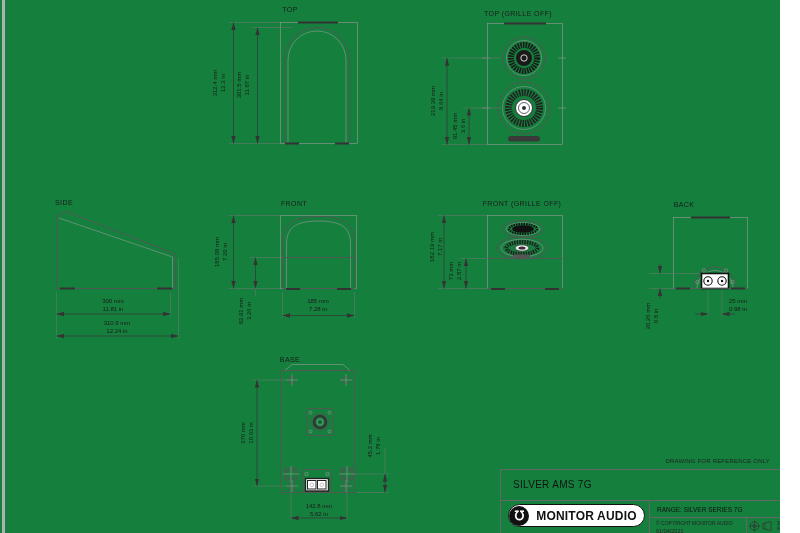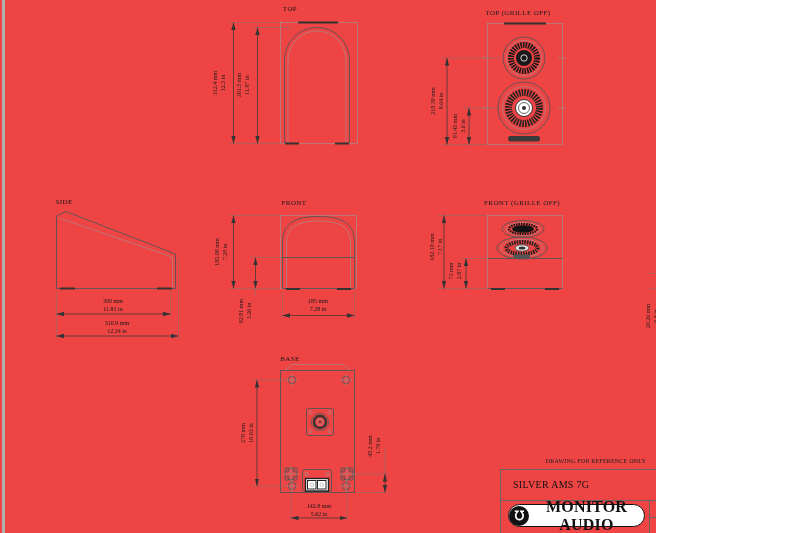--- a/index.html
+++ b/index.html
@@ -1,17 +1,17 @@
 <!DOCTYPE html>
 <html><head>
 <meta charset="utf-8">
 <style>
   html,body{margin:0;padding:0;background:#ffffff;}
-  #sheet{position:relative;width:656px;height:533px;background:#ef4444;overflow:hidden;
-         font-family:Liberation Serif, serif;color:#222;}
+  #sheet{position:relative;width:780px;height:533px;background:#15803d;overflow:hidden;
+         font-family:Liberation Sans, sans-serif;color:#222;}
   svg.linework{position:absolute;left:0;top:0;}
   .ln{fill:none;stroke:#555;stroke-width:0.9;}
   .lt{fill:none;stroke:#999;stroke-width:0.6;}
   .thick{fill:none;stroke:#333;stroke-width:2;}
   .ext{stroke:#777;stroke-width:0.5;}
   .dim{stroke:#333;stroke-width:0.7;}
   .vtitle{position:absolute;transform:translate(-50%,-50%);font-size:7px;letter-spacing:0.4px;
           white-space:nowrap;color:#1a1a1a;}
   .vdim{position:absolute;transform:translate(-50%,-50%) rotate(-90deg);text-align:center;
         font-size:6px;line-height:1.25;white-space:nowrap;color:#1a1a1a;}
@@ -24,21 +24,21 @@
           border-top:1px solid #666;border-left:1px solid #666;box-sizing:border-box;}
   .tb-title-row{position:absolute;left:0;top:0;width:293px;height:31px;
                 border-bottom:1px solid #666;box-sizing:border-box;}
   .tb-title{position:absolute;left:12px;top:9px;font-size:10px;letter-spacing:0.3px;color:#111;}
   .tb-logo-cell{position:absolute;left:0;top:31px;width:148px;height:33px;box-sizing:border-box;}
   .logo-pill{position:absolute;left:7px;top:3px;width:137px;height:23px;border:1.6px solid #111;
              border-radius:13px;box-sizing:border-box;display:flex;align-items:center;background:#fff;}
   .logo-disc{width:20px;height:20px;border-radius:50%;background:#111;margin-left:0px;
              display:flex;align-items:center;justify-content:center;color:#fff;
              font-size:13px;font-weight:bold;line-height:1;}
-  .logo-text{flex:1;text-align:center;font-weight:bold;font-size:16px;letter-spacing:0.2px;color:#111;}
+  .logo-text{flex:1;text-align:center;font-weight:bold;font-size:12px;letter-spacing:0.2px;color:#111;}
   .tb-right-col{position:absolute;left:148px;top:31px;width:145px;height:33px;
                 border-left:1px solid #666;box-sizing:border-box;}
   .tb-range-row{position:absolute;left:0;top:0;width:145px;height:17px;
                 border-bottom:1px solid #666;box-sizing:border-box;}
   .tb-range{position:absolute;left:7px;top:5px;font-size:6.5px;color:#111;}
   .tb-copy-cell{position:absolute;left:0;top:17px;width:97px;height:16px;
                 border-right:1px solid #666;box-sizing:border-box;}
   .tb-copy{position:absolute;left:6px;top:2px;font-size:5px;color:#222;}
   .tb-date{position:absolute;left:6px;top:10px;font-size:5.5px;color:#222;}
   .tb-angle-cell{position:absolute;left:97px;top:17px;width:48px;height:16px;

